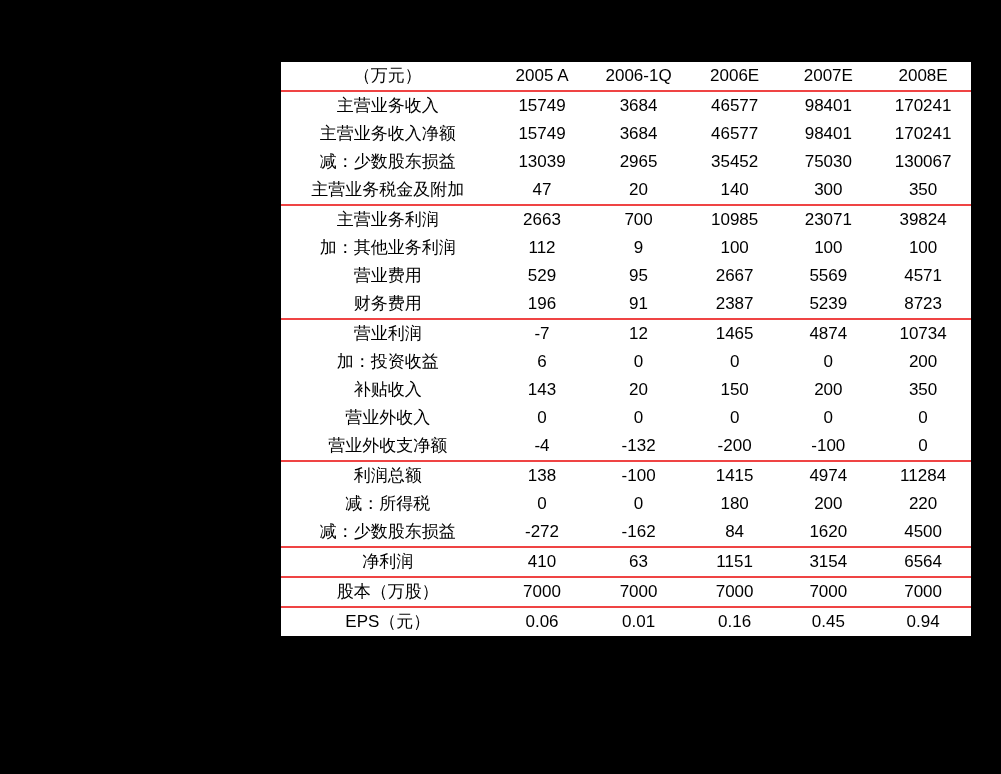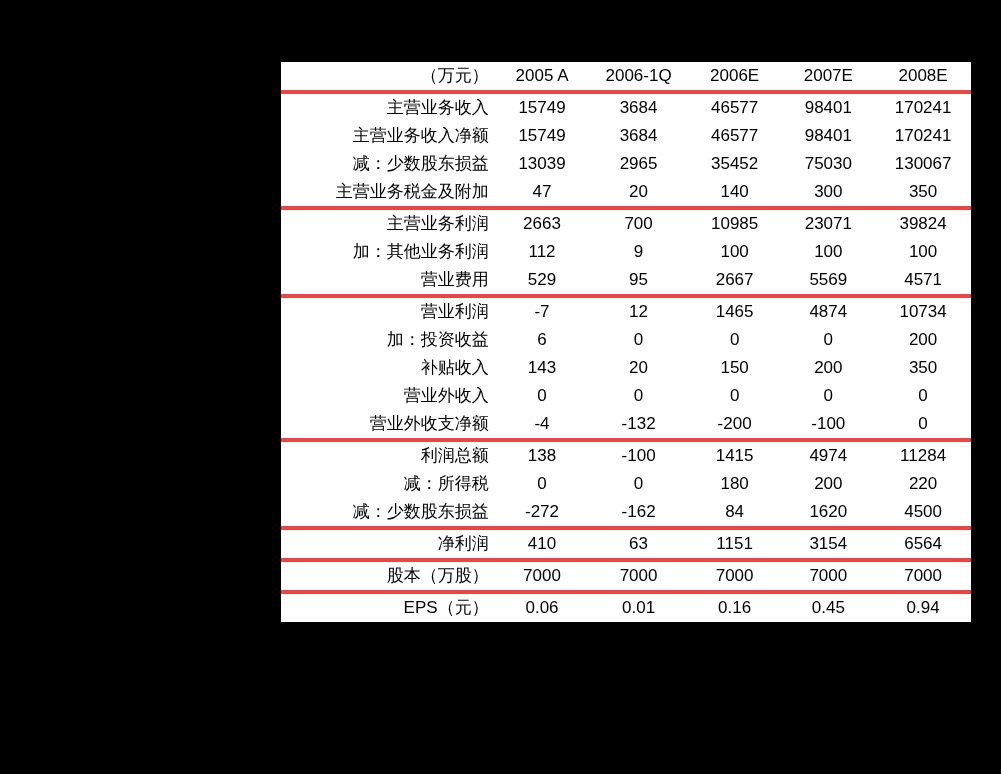--- a/index.html
+++ b/index.html
@@ -35,32 +35,32 @@
     font-family: "Liberation Sans", sans-serif;
   }
   table.fin td {
     padding: 4px 6px;
     line-height: 20px;
     vertical-align: middle;
     white-space: nowrap;
   }
   
   table.fin td.label {
-    text-align: right;
+    text-align: center;
     width: 220px;
   }
   table.fin td.num {
     text-align: center;
     width: 94px;
   }
   
   .ind0 { padding-left: 6px; }
   .ind1 { padding-left: 26px; }
   .ind2 { padding-left: 46px; }
-  tr.thick td { border-top: 4px solid #ef4444; }
+  tr.thick td { border-top: 2px solid #ef4444; }
   tr.bottom-rule td { border-bottom: 2px solid #000; }
 
   
   tr.header td { font-size: 17px; }
 </style>
 </head>
 <body>
 
 <div class="page">
   <div class="table-wrap">
@@ -123,20 +123,28 @@
             <td class="num">100</td>
           </tr>
           <tr>
             <td class="label ind2">营业费用</td>
             <td class="num">529</td>
             <td class="num">95</td>
             <td class="num">2667</td>
             <td class="num">5569</td>
             <td class="num">4571</td>
           </tr>
+          <tr>
+            <td class="label ind2">财务费用</td>
+            <td class="num">196</td>
+            <td class="num">91</td>
+            <td class="num">2387</td>
+            <td class="num">5239</td>
+            <td class="num">8723</td>
+          </tr>
           <tr class="thick">
             <td class="label ind0">营业利润</td>
             <td class="num">-7</td>
             <td class="num">12</td>
             <td class="num">1465</td>
             <td class="num">4874</td>
             <td class="num">10734</td>
           </tr>
           <tr>
             <td class="label ind1">加：投资收益</td>

